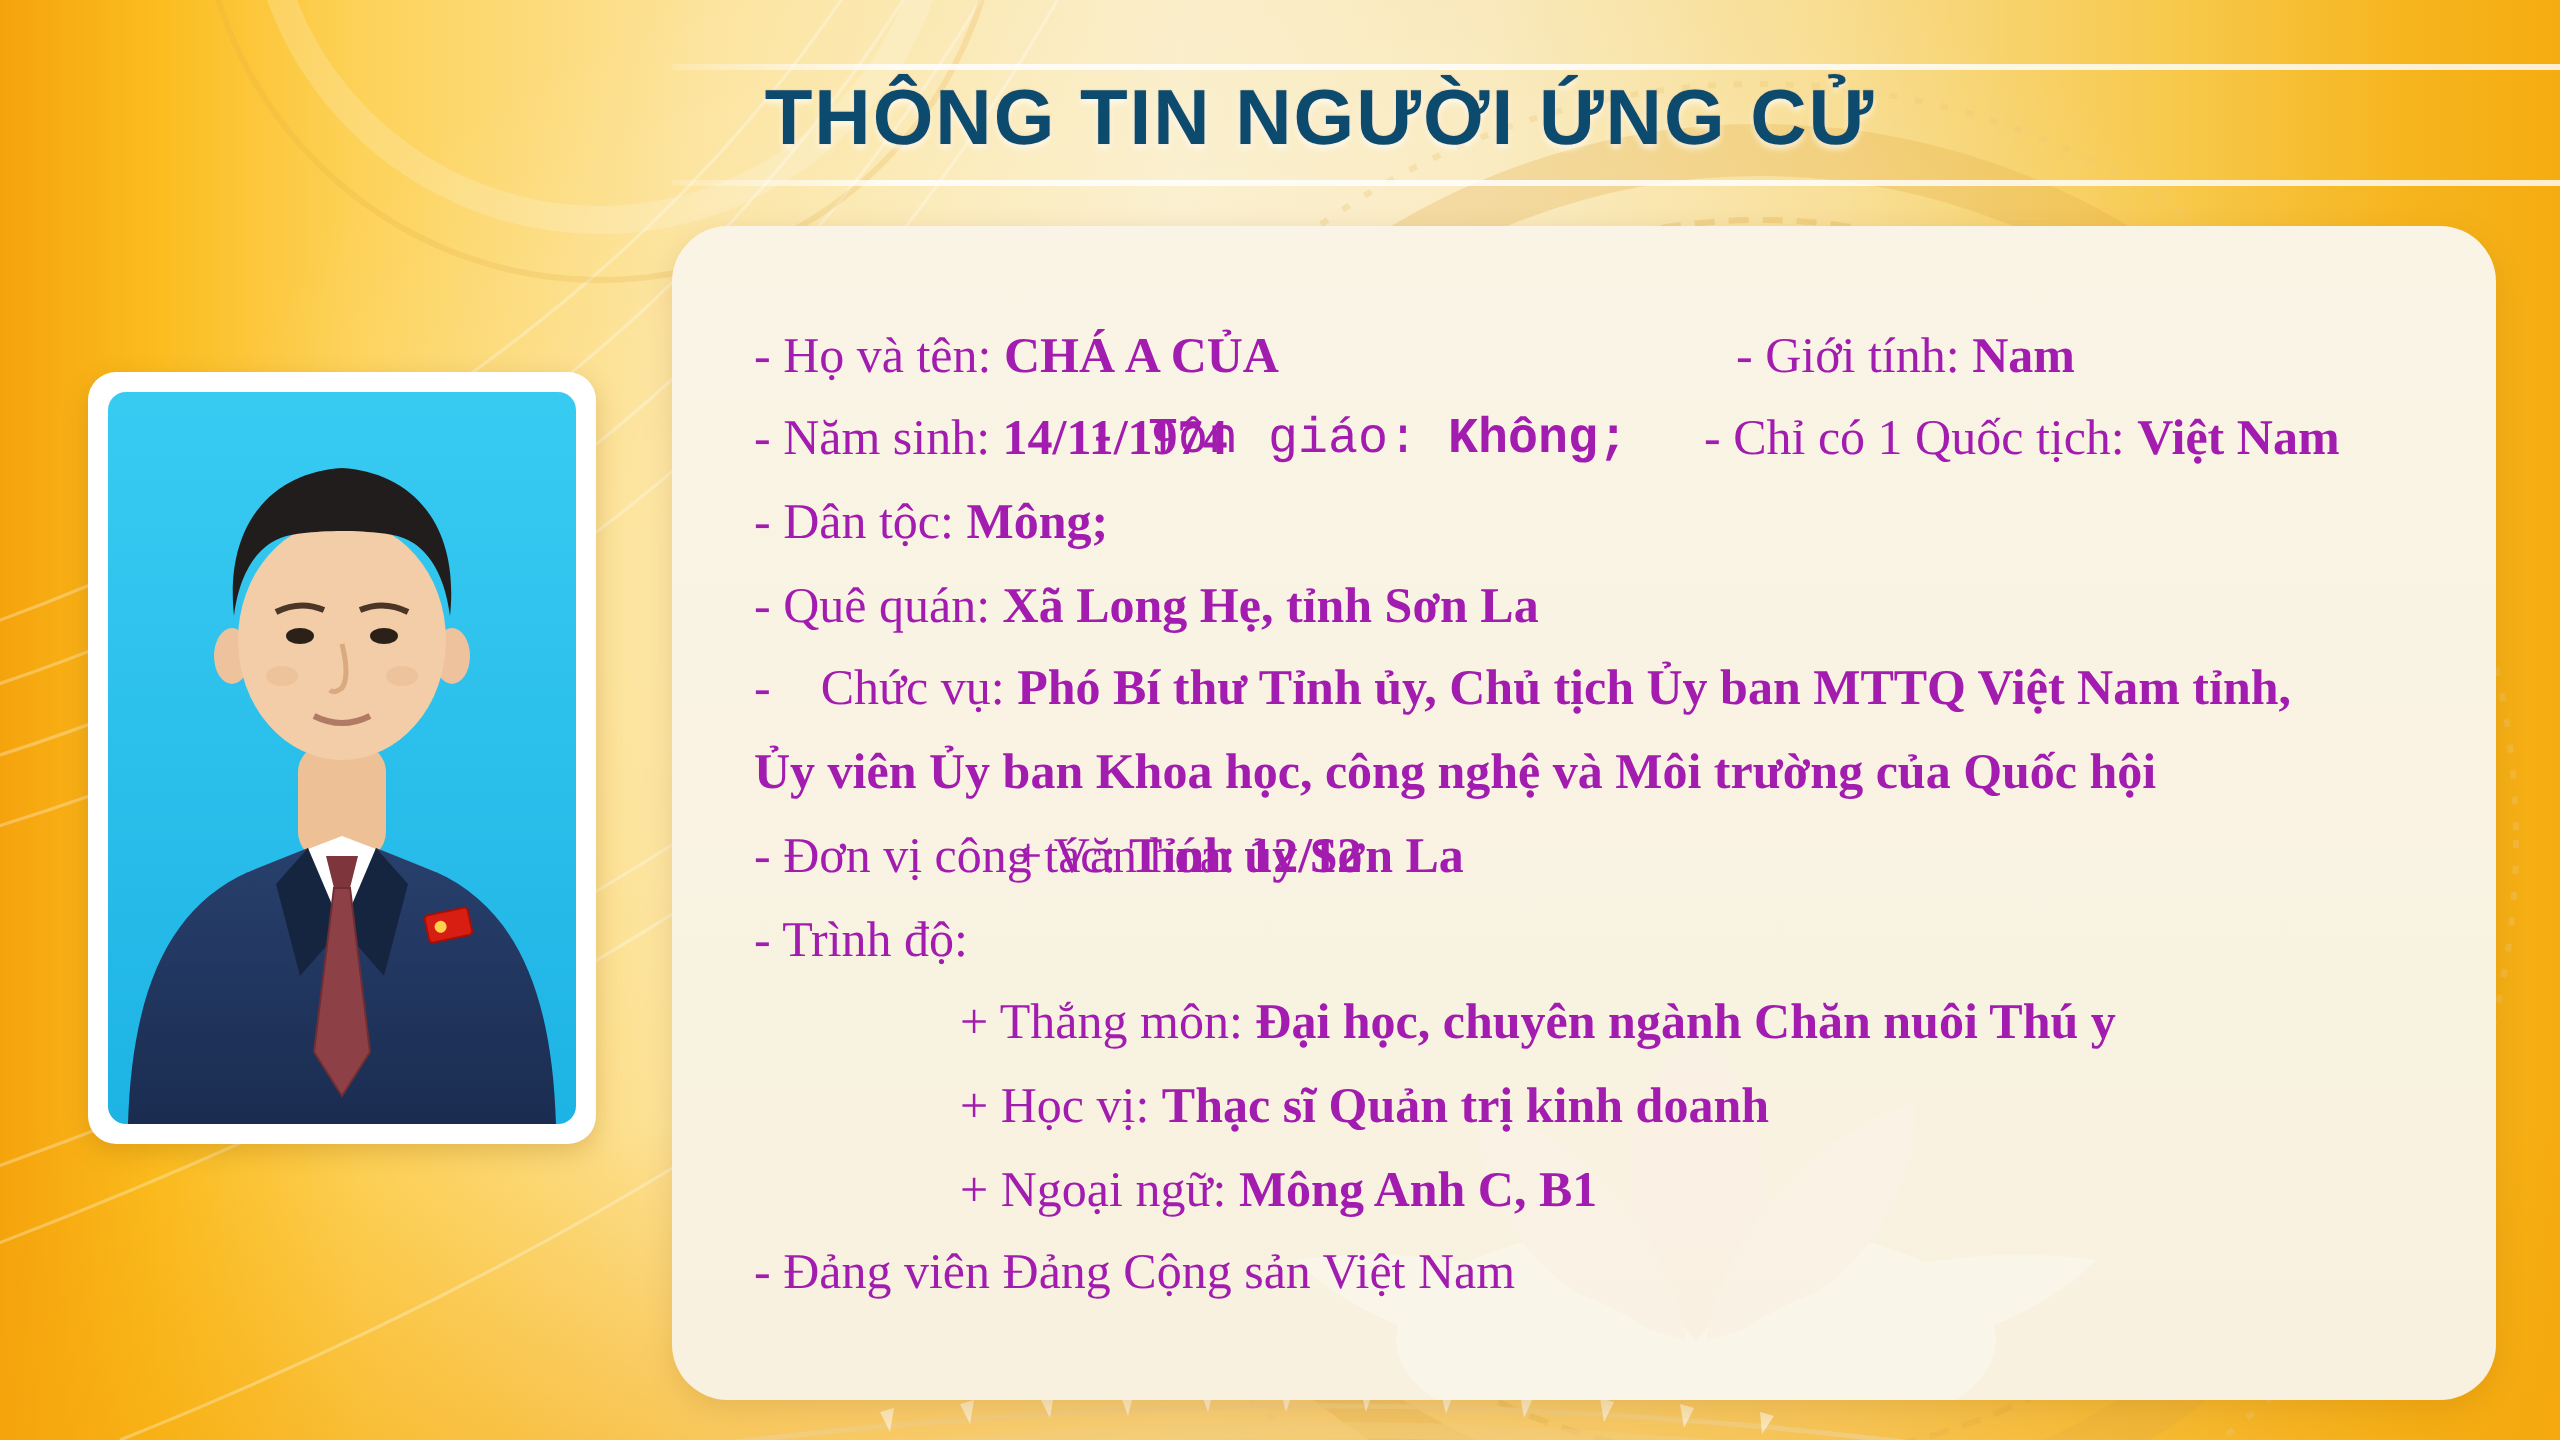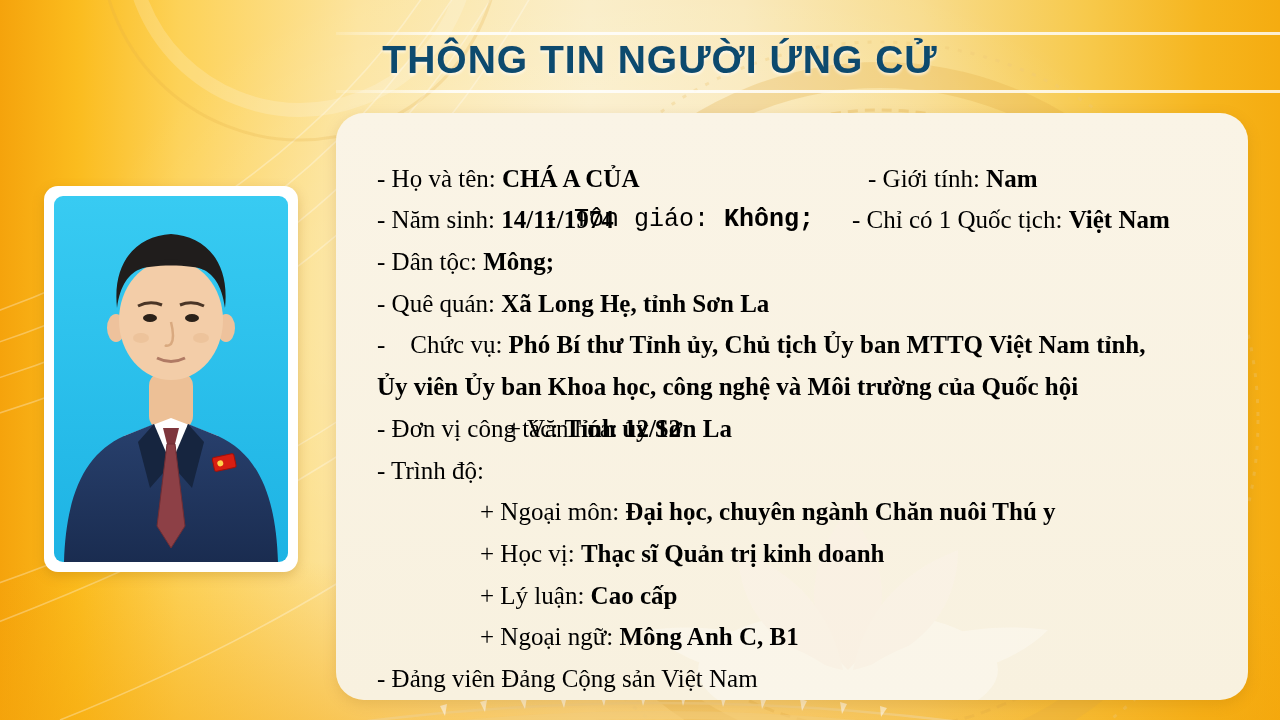--- a/index.html
+++ b/index.html
@@ -28,21 +28,21 @@
   
   .panel{
     position:absolute;left:336px;top:113px;width:912px;height:587px;
     background:linear-gradient(to bottom,#faf4e6,#f8f1df);
     border-radius:28px;box-shadow:0 4px 14px rgba(150,90,0,.18);
     overflow:hidden;
   }
   .lotus{position:absolute;right:140px;bottom:-30px;opacity:.55;}
   .info{
     position:absolute;left:352px;top:116px;width:892px;height:584px;z-index:5;
-    color:#000000;font-size:25px;
+    color:#a21caf;font-size:25px;
   }
   .line{position:relative;height:41.7px;line-height:41.7px;white-space:pre-wrap;}
   .val{font-weight:bold;}
   .abs{position:absolute;top:0;}
   .indent{padding-left:103px;}
   
   .photo-card{
     position:absolute;left:44px;top:186px;width:254px;height:386px;
     background:#ffffff;border-radius:14px;box-shadow:0 4px 12px rgba(150,90,0,.25);
   }
@@ -193,30 +193,27 @@
   <div class="line">
     <span>- Đơn vị công tác: </span><span class="val">Tỉnh ủy Sơn La</span>
   </div>
 
   <div class="line">
     <span>- Trình độ:</span>
     <span class="abs" style="left:155px;"><span>+ Văn hóa: </span><span class="val">12/12</span></span>
   </div>
 
   <div class="line indent">
-    <span>+ Ngoại môn: </span><span class="val">Đại học, chuyên ngành Chăn nuôi Thú y</span>
+    <span>+ Thắng môn: </span><span class="val">Đại học, chuyên ngành Chăn nuôi Thú y</span>
   </div>
 
   <div class="line indent">
     <span>+ Học vị: </span><span class="val">Thạc sĩ Quản trị kinh doanh</span>
   </div>
 
-  <div class="line indent">
-    <span>+ Lý luận: </span><span class="val">Cao cấp</span>
-  </div>
 
   <div class="line indent">
     <span>+ Ngoại ngữ: </span><span class="val">Mông Anh C, B1</span>
   </div>
 
   <div class="line">
     <span>- Đảng viên Đảng Cộng sản Việt Nam</span>
   </div>
 
 </div>

